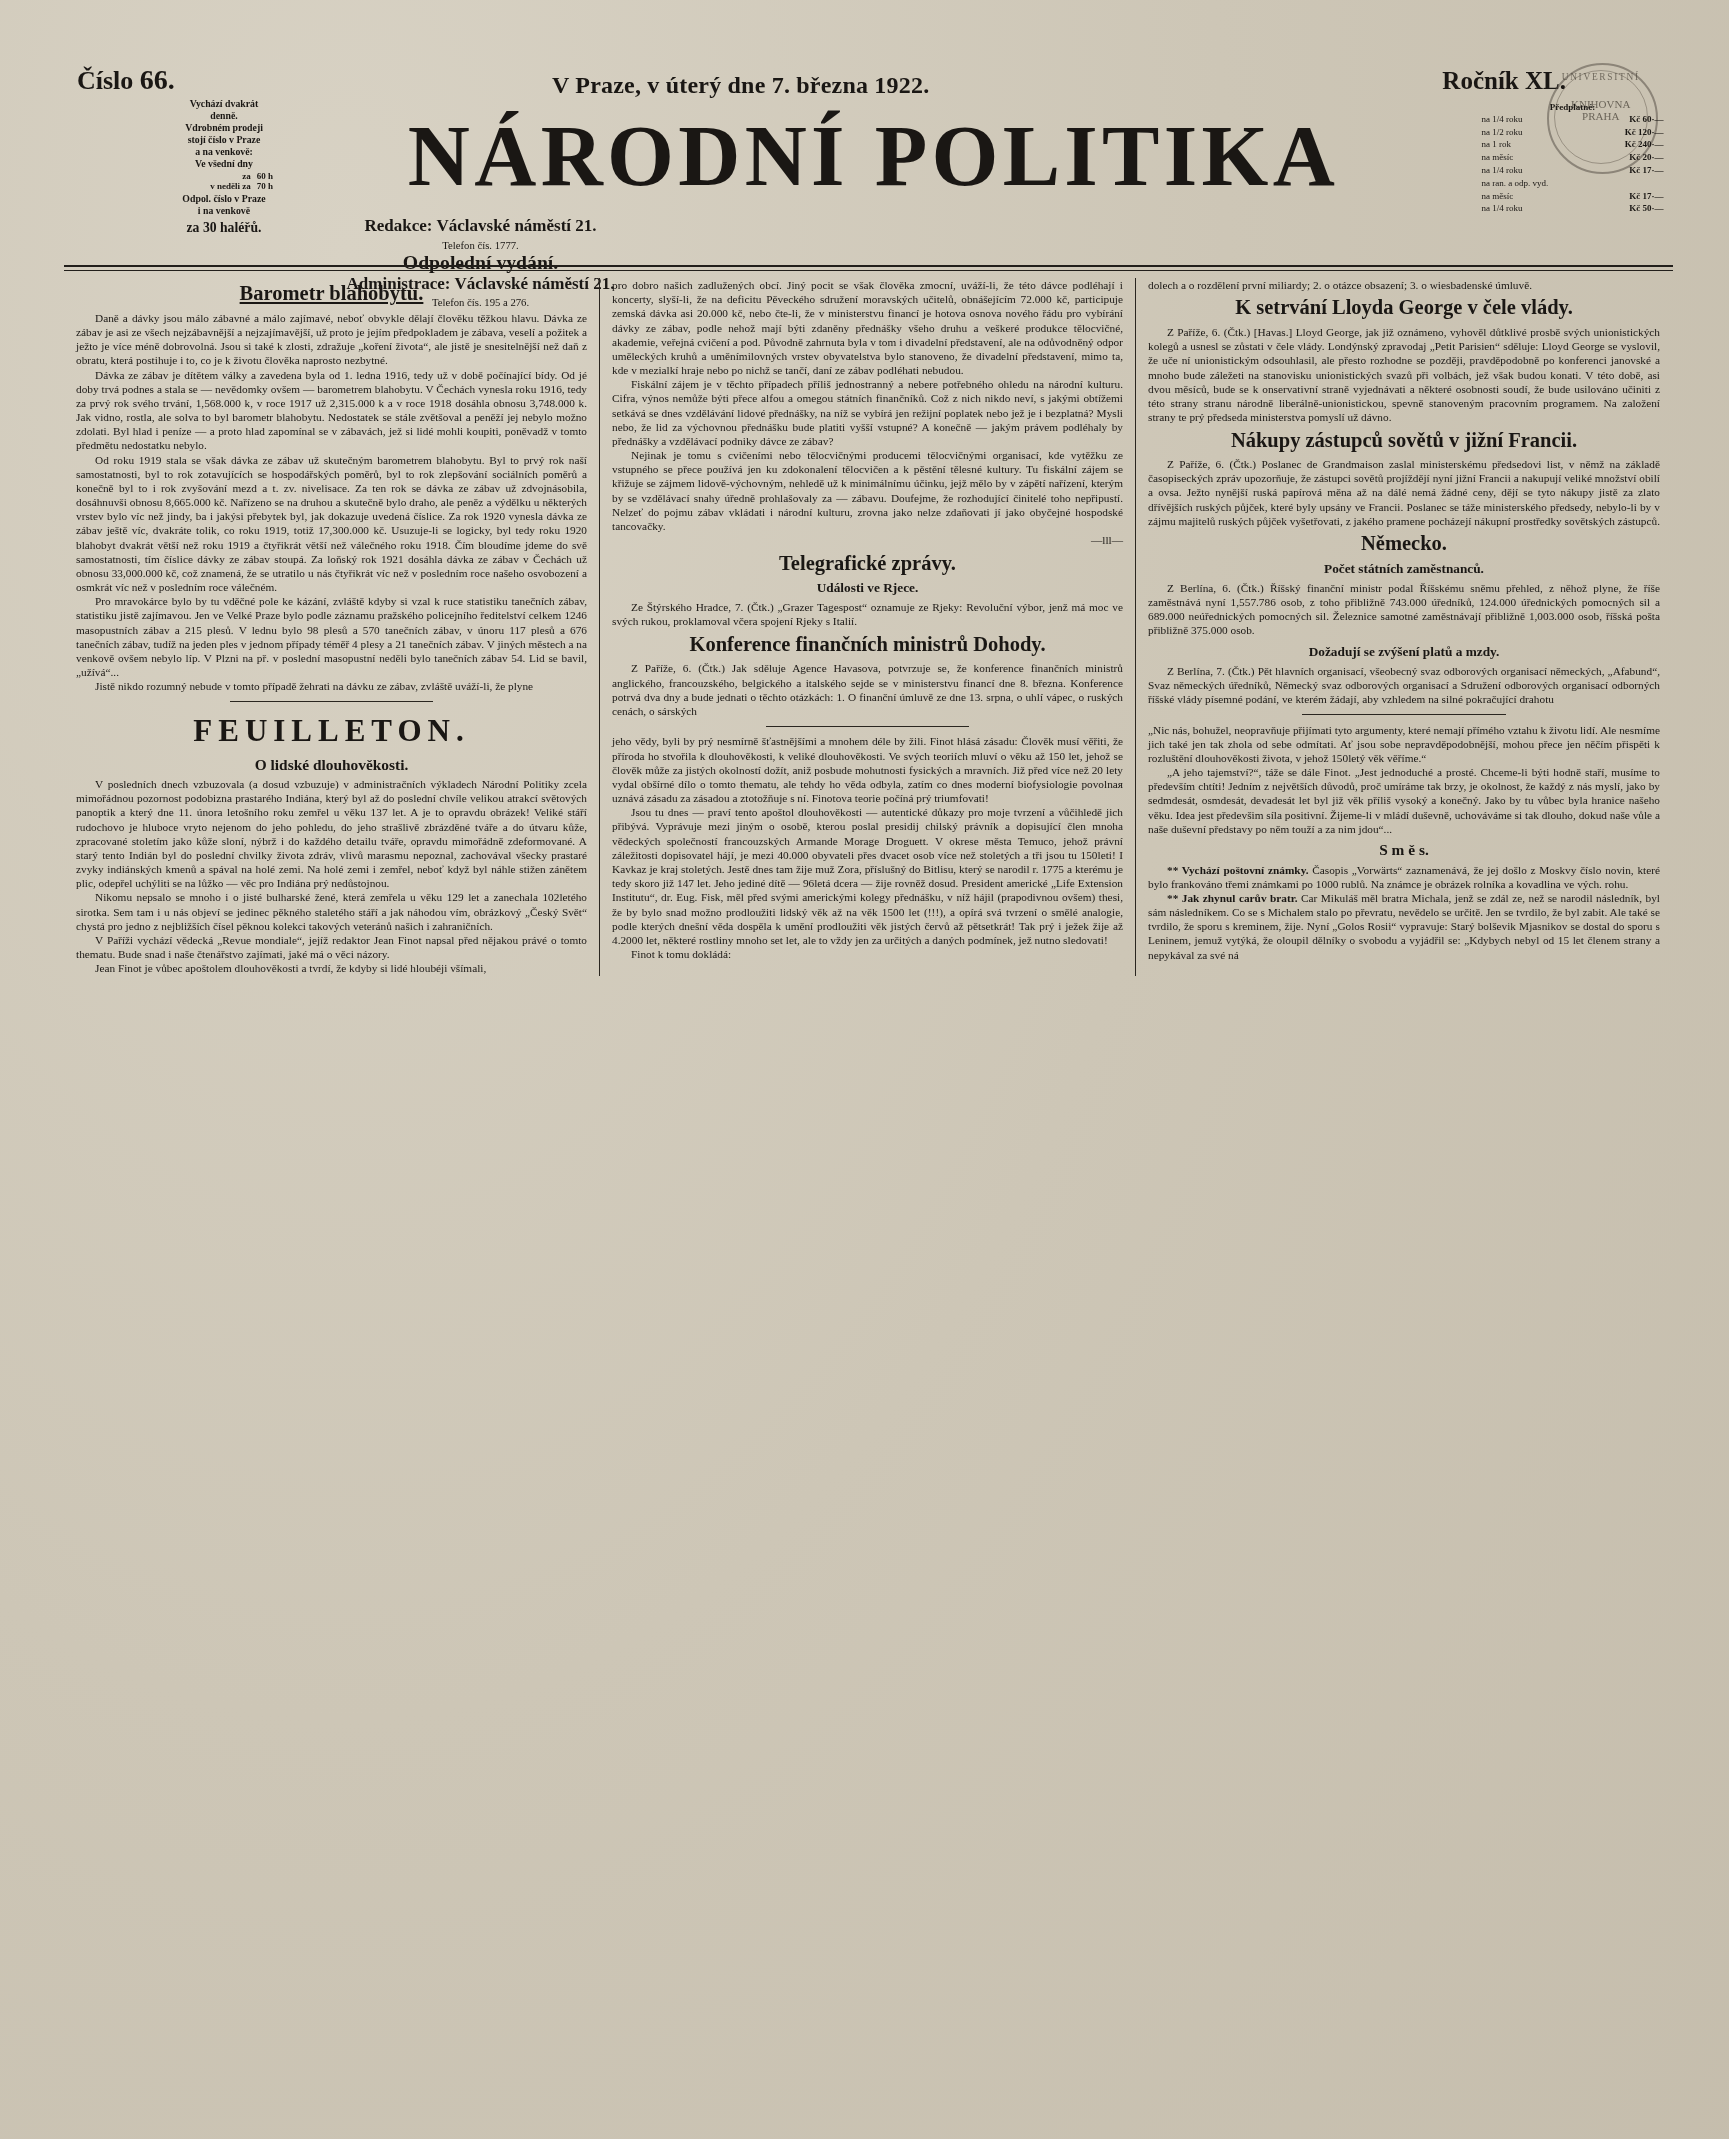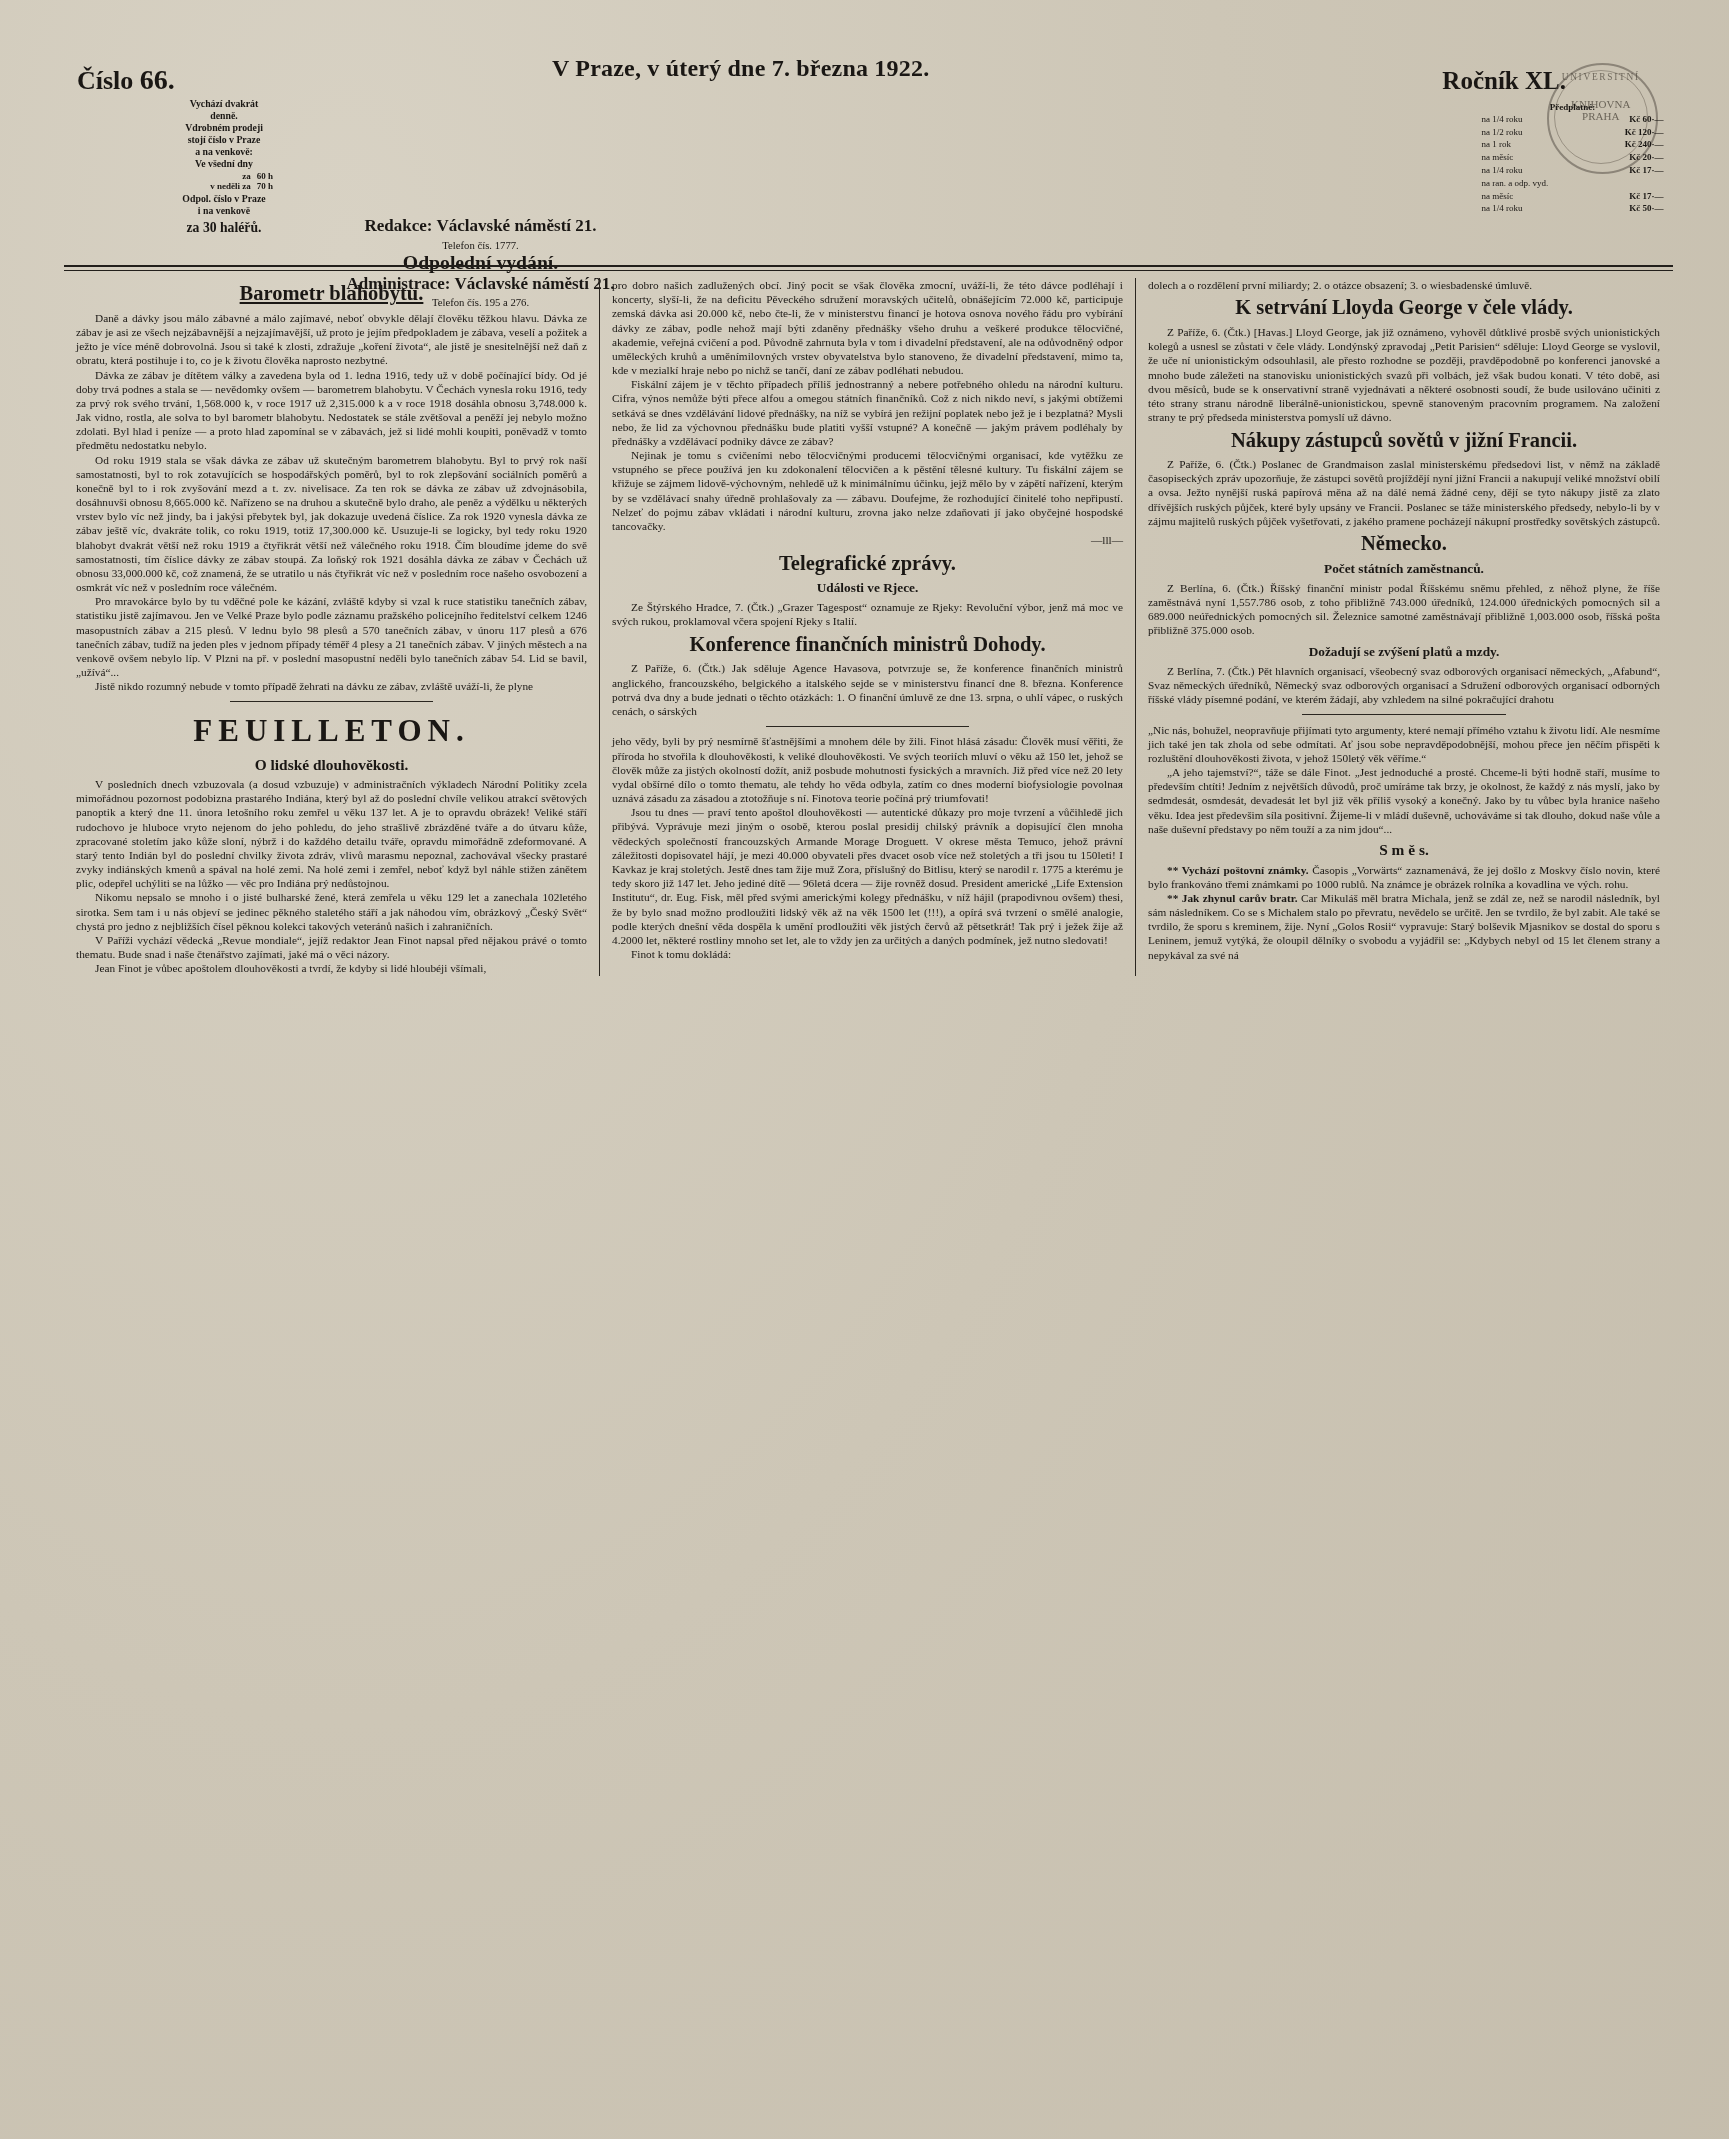--- a/index.html
+++ b/index.html
@@ -40,21 +40,21 @@
     left: 13px;
     top: 13px;
     font-size: 26px;
     font-weight: bold;
     font-family: "Liberation Serif", serif;
   }
   .issue-no .num { font-size: 28px; }
   .dateline {
     position: absolute;
     left: 488px;
-    top: 4px;
+    top: 21px;
     font-size: 24px;
     font-weight: bold;
     letter-spacing: 0.2px;
   }
   .volume {
     position: absolute;
     right: 107px;
     top: 16.3px;
     font-size: 25px;
     font-weight: bold;
@@ -335,20 +335,21 @@
             <td class="r">Kč 17·—</td>
           </tr>
           <tr>
             <td class="l">na 1/4 roku</td>
             <td class="r">Kč 50·—</td>
           </tr>
         </tbody>
           </table>
       </div>
 
+      <div class="title">NÁRODNÍ POLITIKA</div>
 
       <div class="subbar">
         <div class="subbar-row">
           <div>
             <span>Redakce:</span>
             <span>Václavské náměstí 21.</span>
             <span class="tel">Telefon čís. 1777.</span>
           </div>
           <div class="mid">Odpolední vydání.</div>
           <div>

